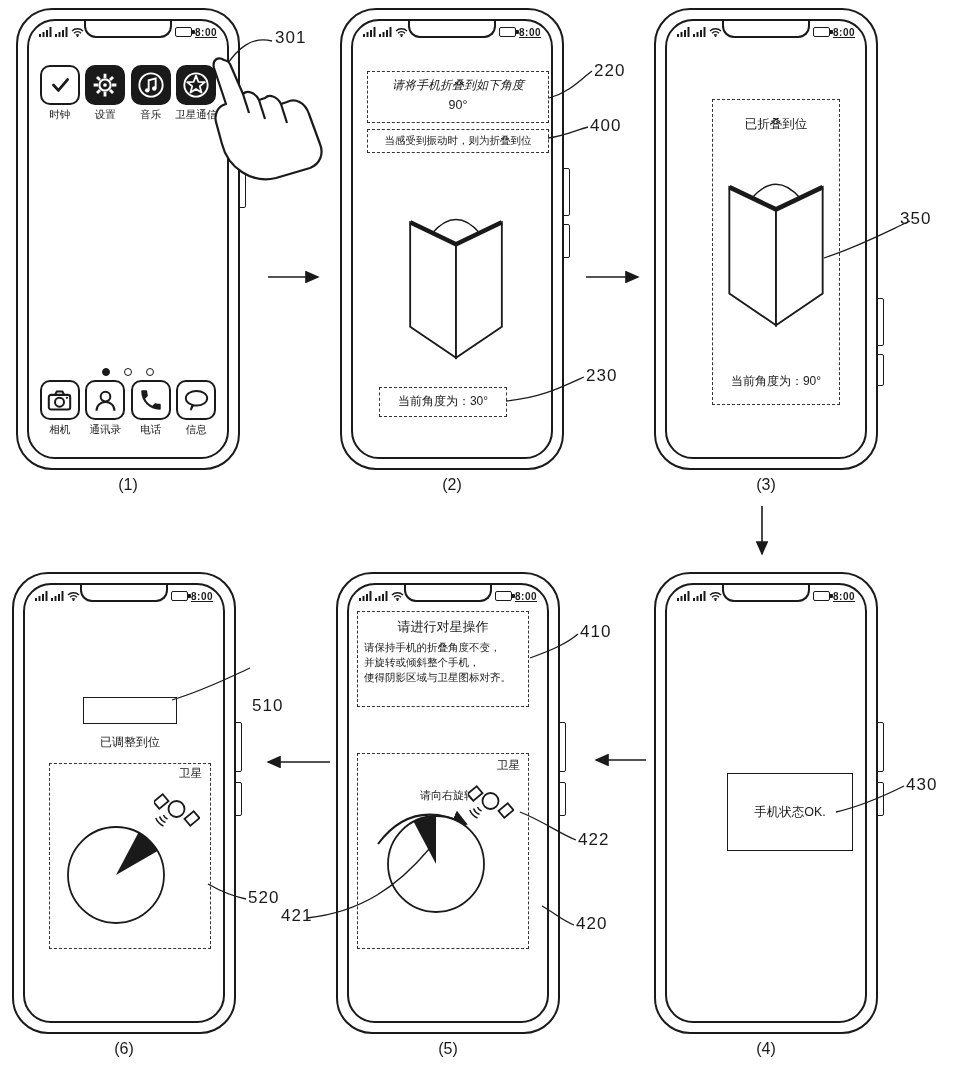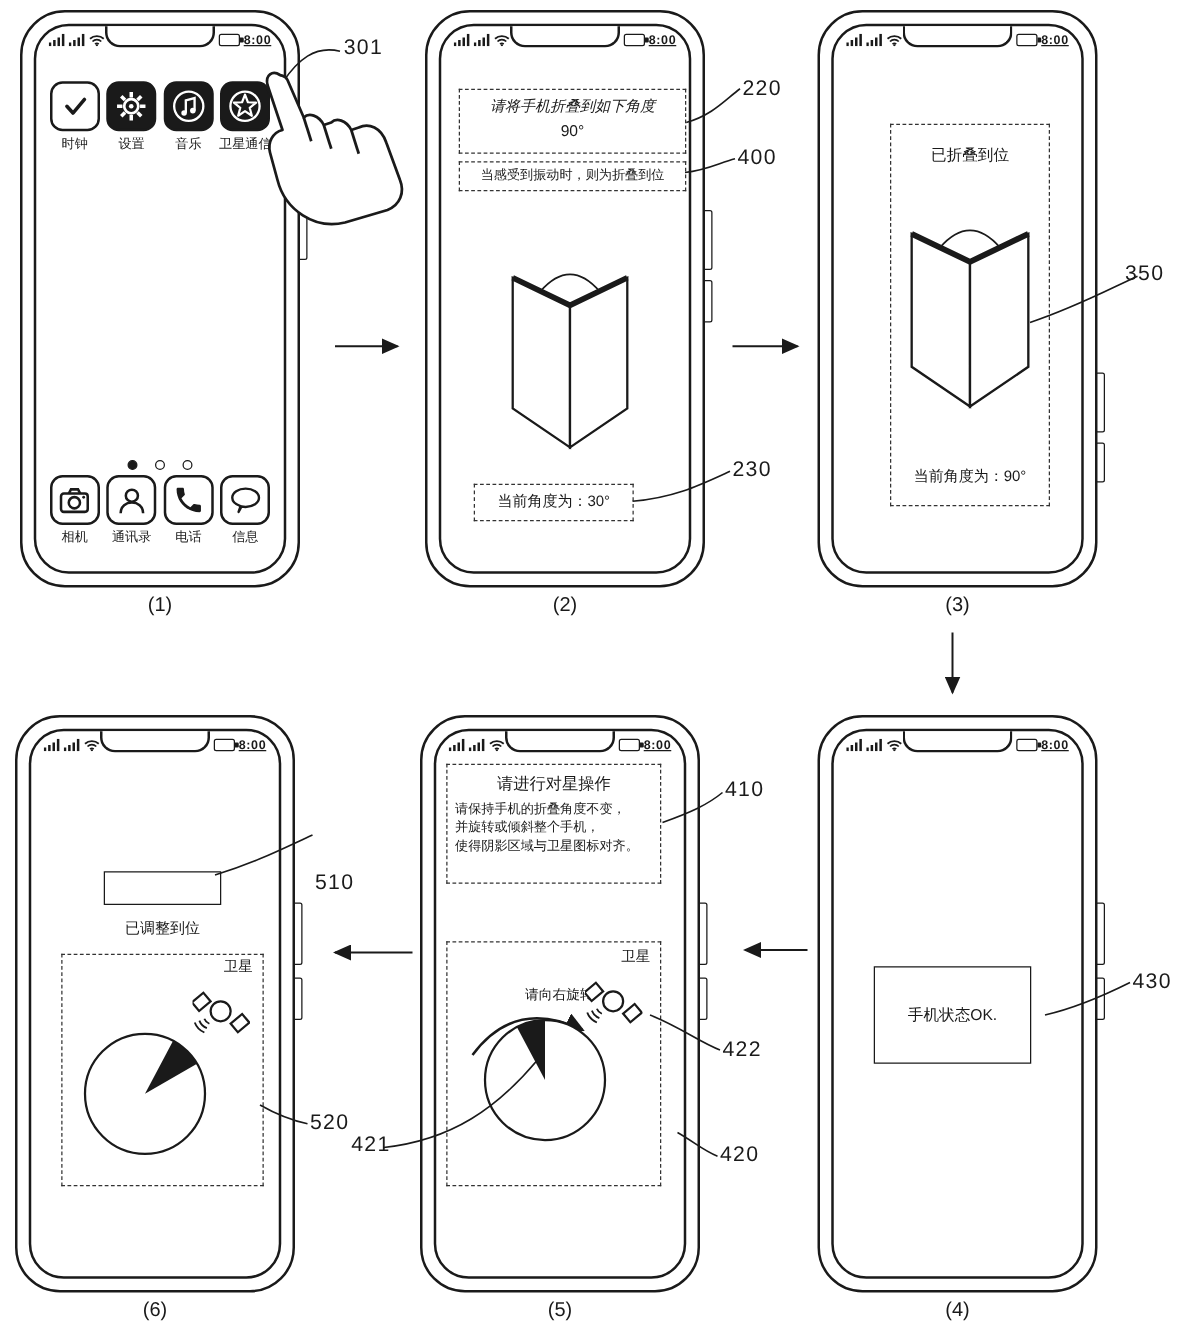--- a/index.html
+++ b/index.html
@@ -279,21 +279,21 @@
                 <path d="M1 4 A 8 8 0 0 1 12 4 M3 6.2 A 5 5 0 0 1 10 6.2 M5 8.2 A 2.8 2.8 0 0 1 8 8.2" stroke="#1a1a1a" fill="none" stroke-width="1.4"></path>
                 <circle cx="6.5" cy="9.2" r=".9" fill="#1a1a1a"></circle>
               </svg>
           </div>
           <div class="sb-right">
             <span class="batt"></span>
             <span class="sb-time">8:00</span>
           </div>
         </div>
 
-        <div class="solid-box c" style="left:32px;top:188px;width:126px;height:78px;display:flex;align-items:center;justify-content:center;">
+        <div class="solid-box c" style="left:60px;top:188px;width:126px;height:78px;display:flex;align-items:center;justify-content:center;">
           <div style="font-size:12.5px;">手机状态OK.</div>
         </div>
       </div>
     </div>
   </div>
 
   <div class="phone" style="left:336px;top:572px;">
     <div class="side-btn" style="top:150px;height:48px;"></div>
     <div class="side-btn" style="top:210px;height:32px;"></div>
     <div class="phone-body">

